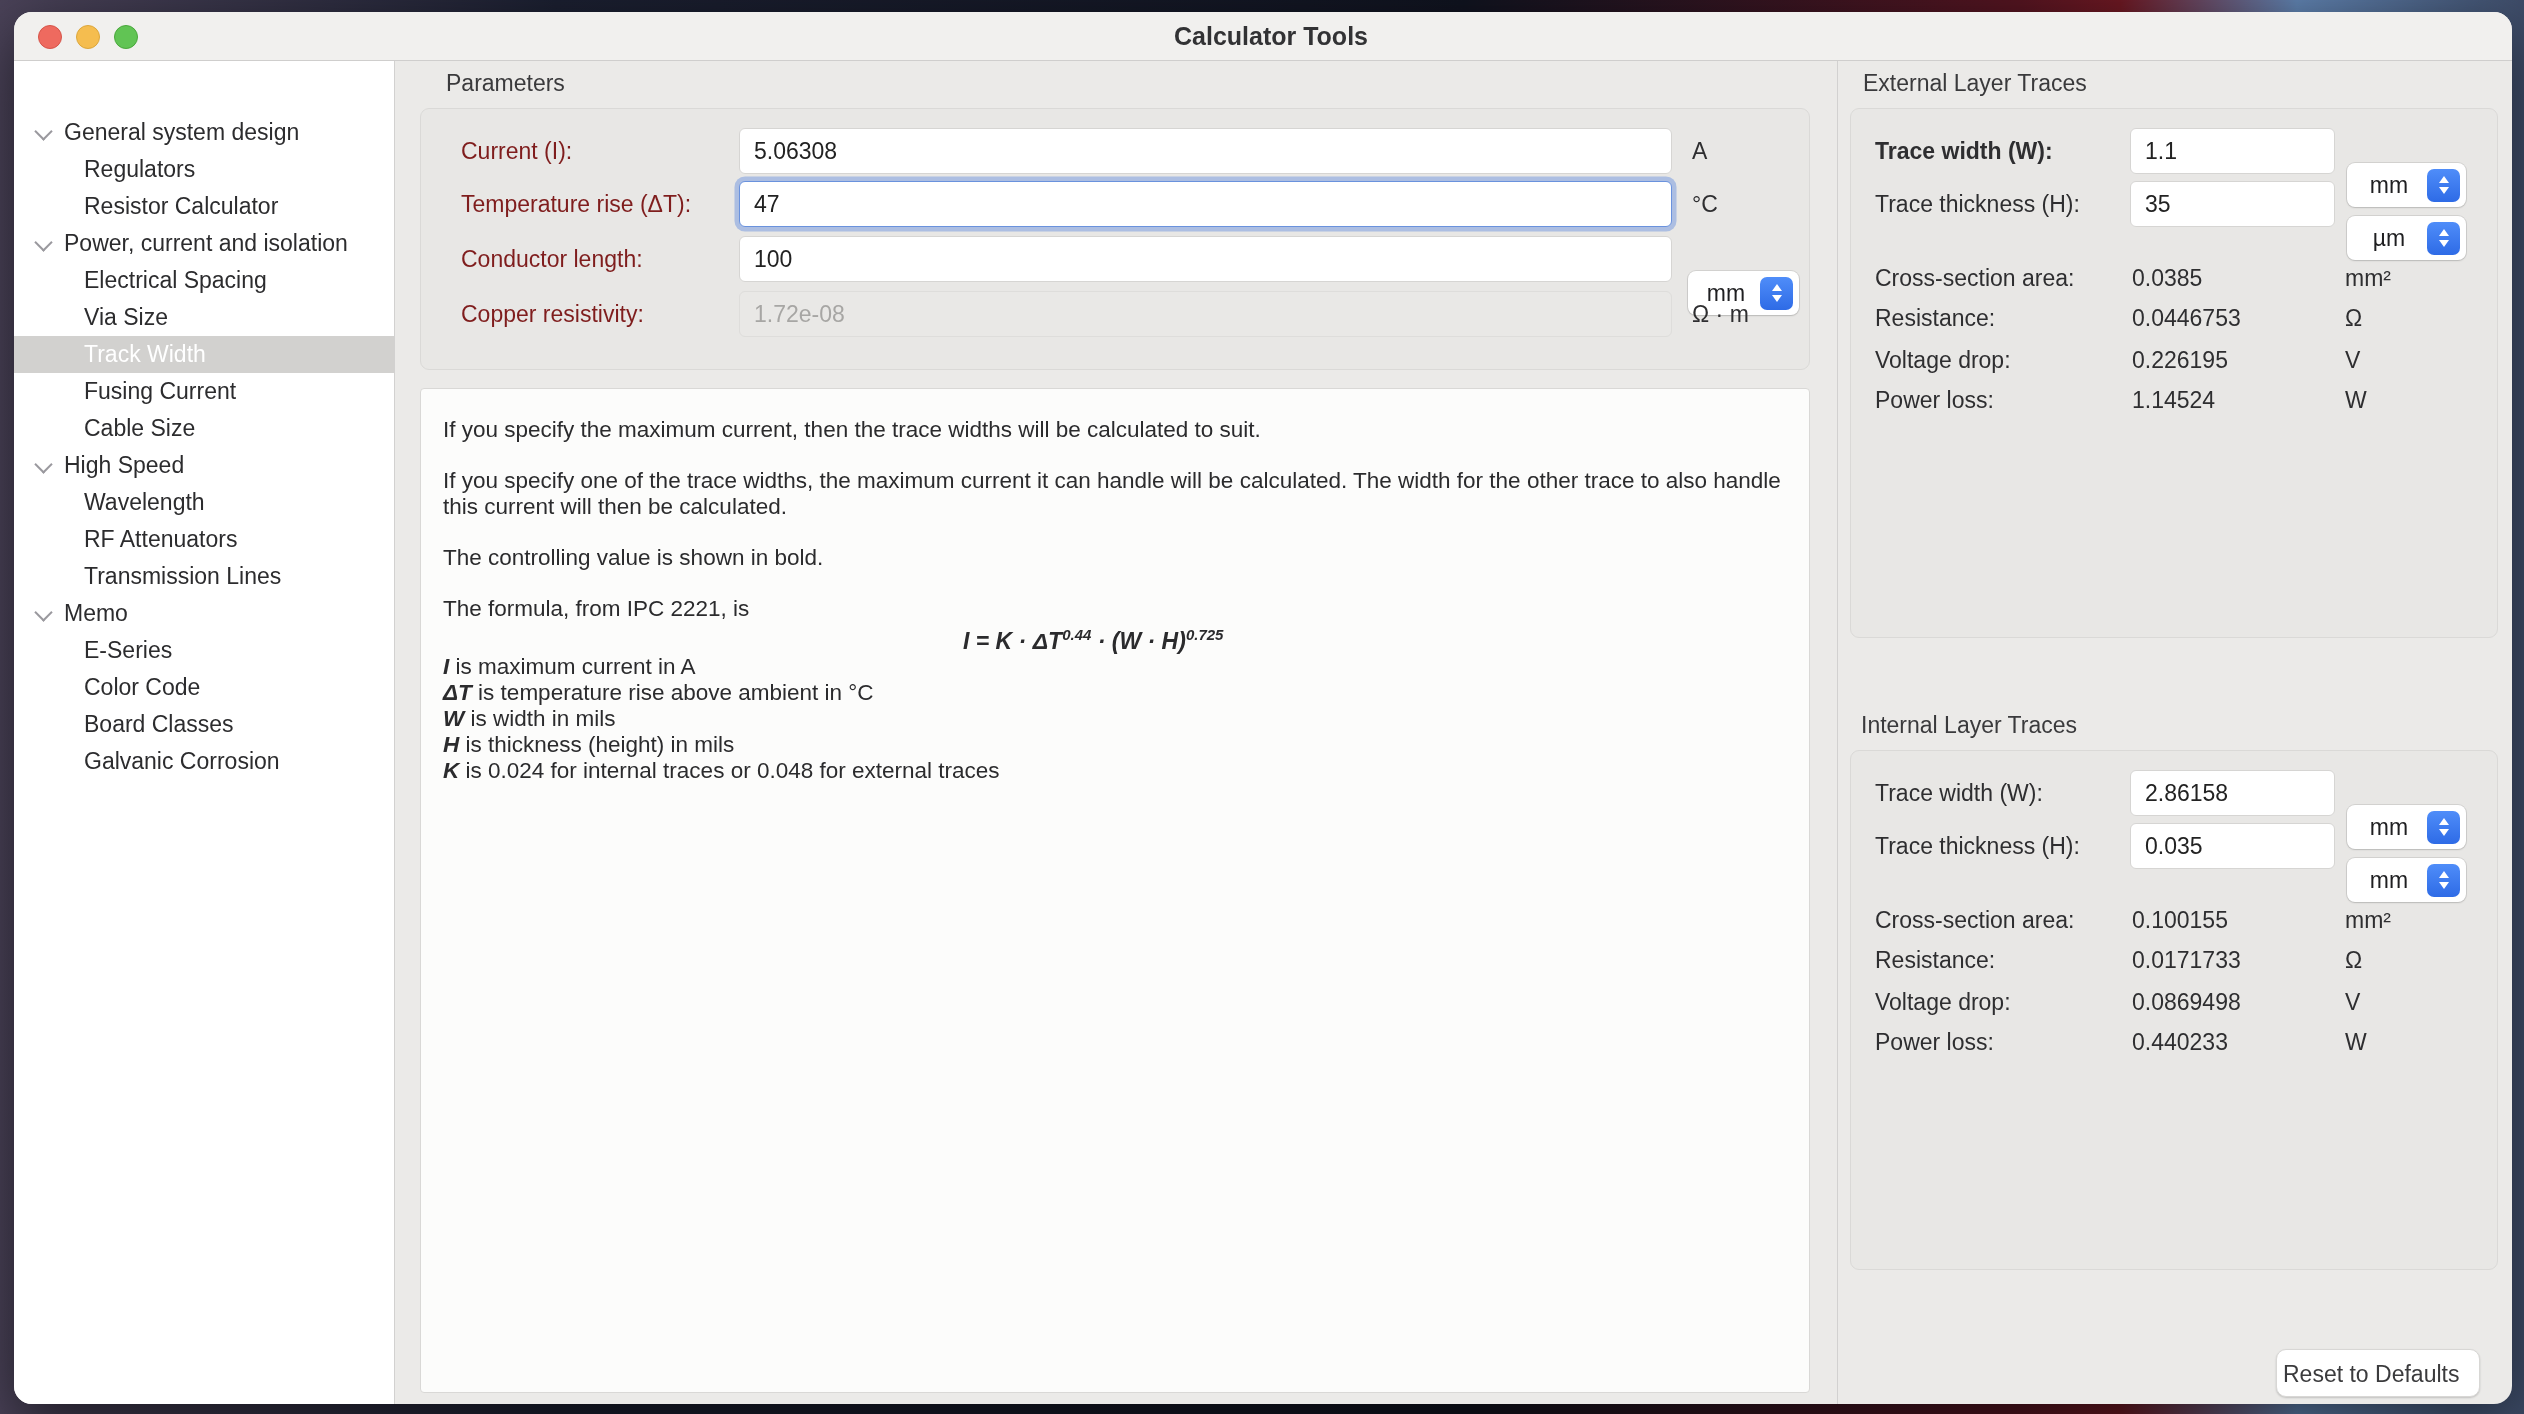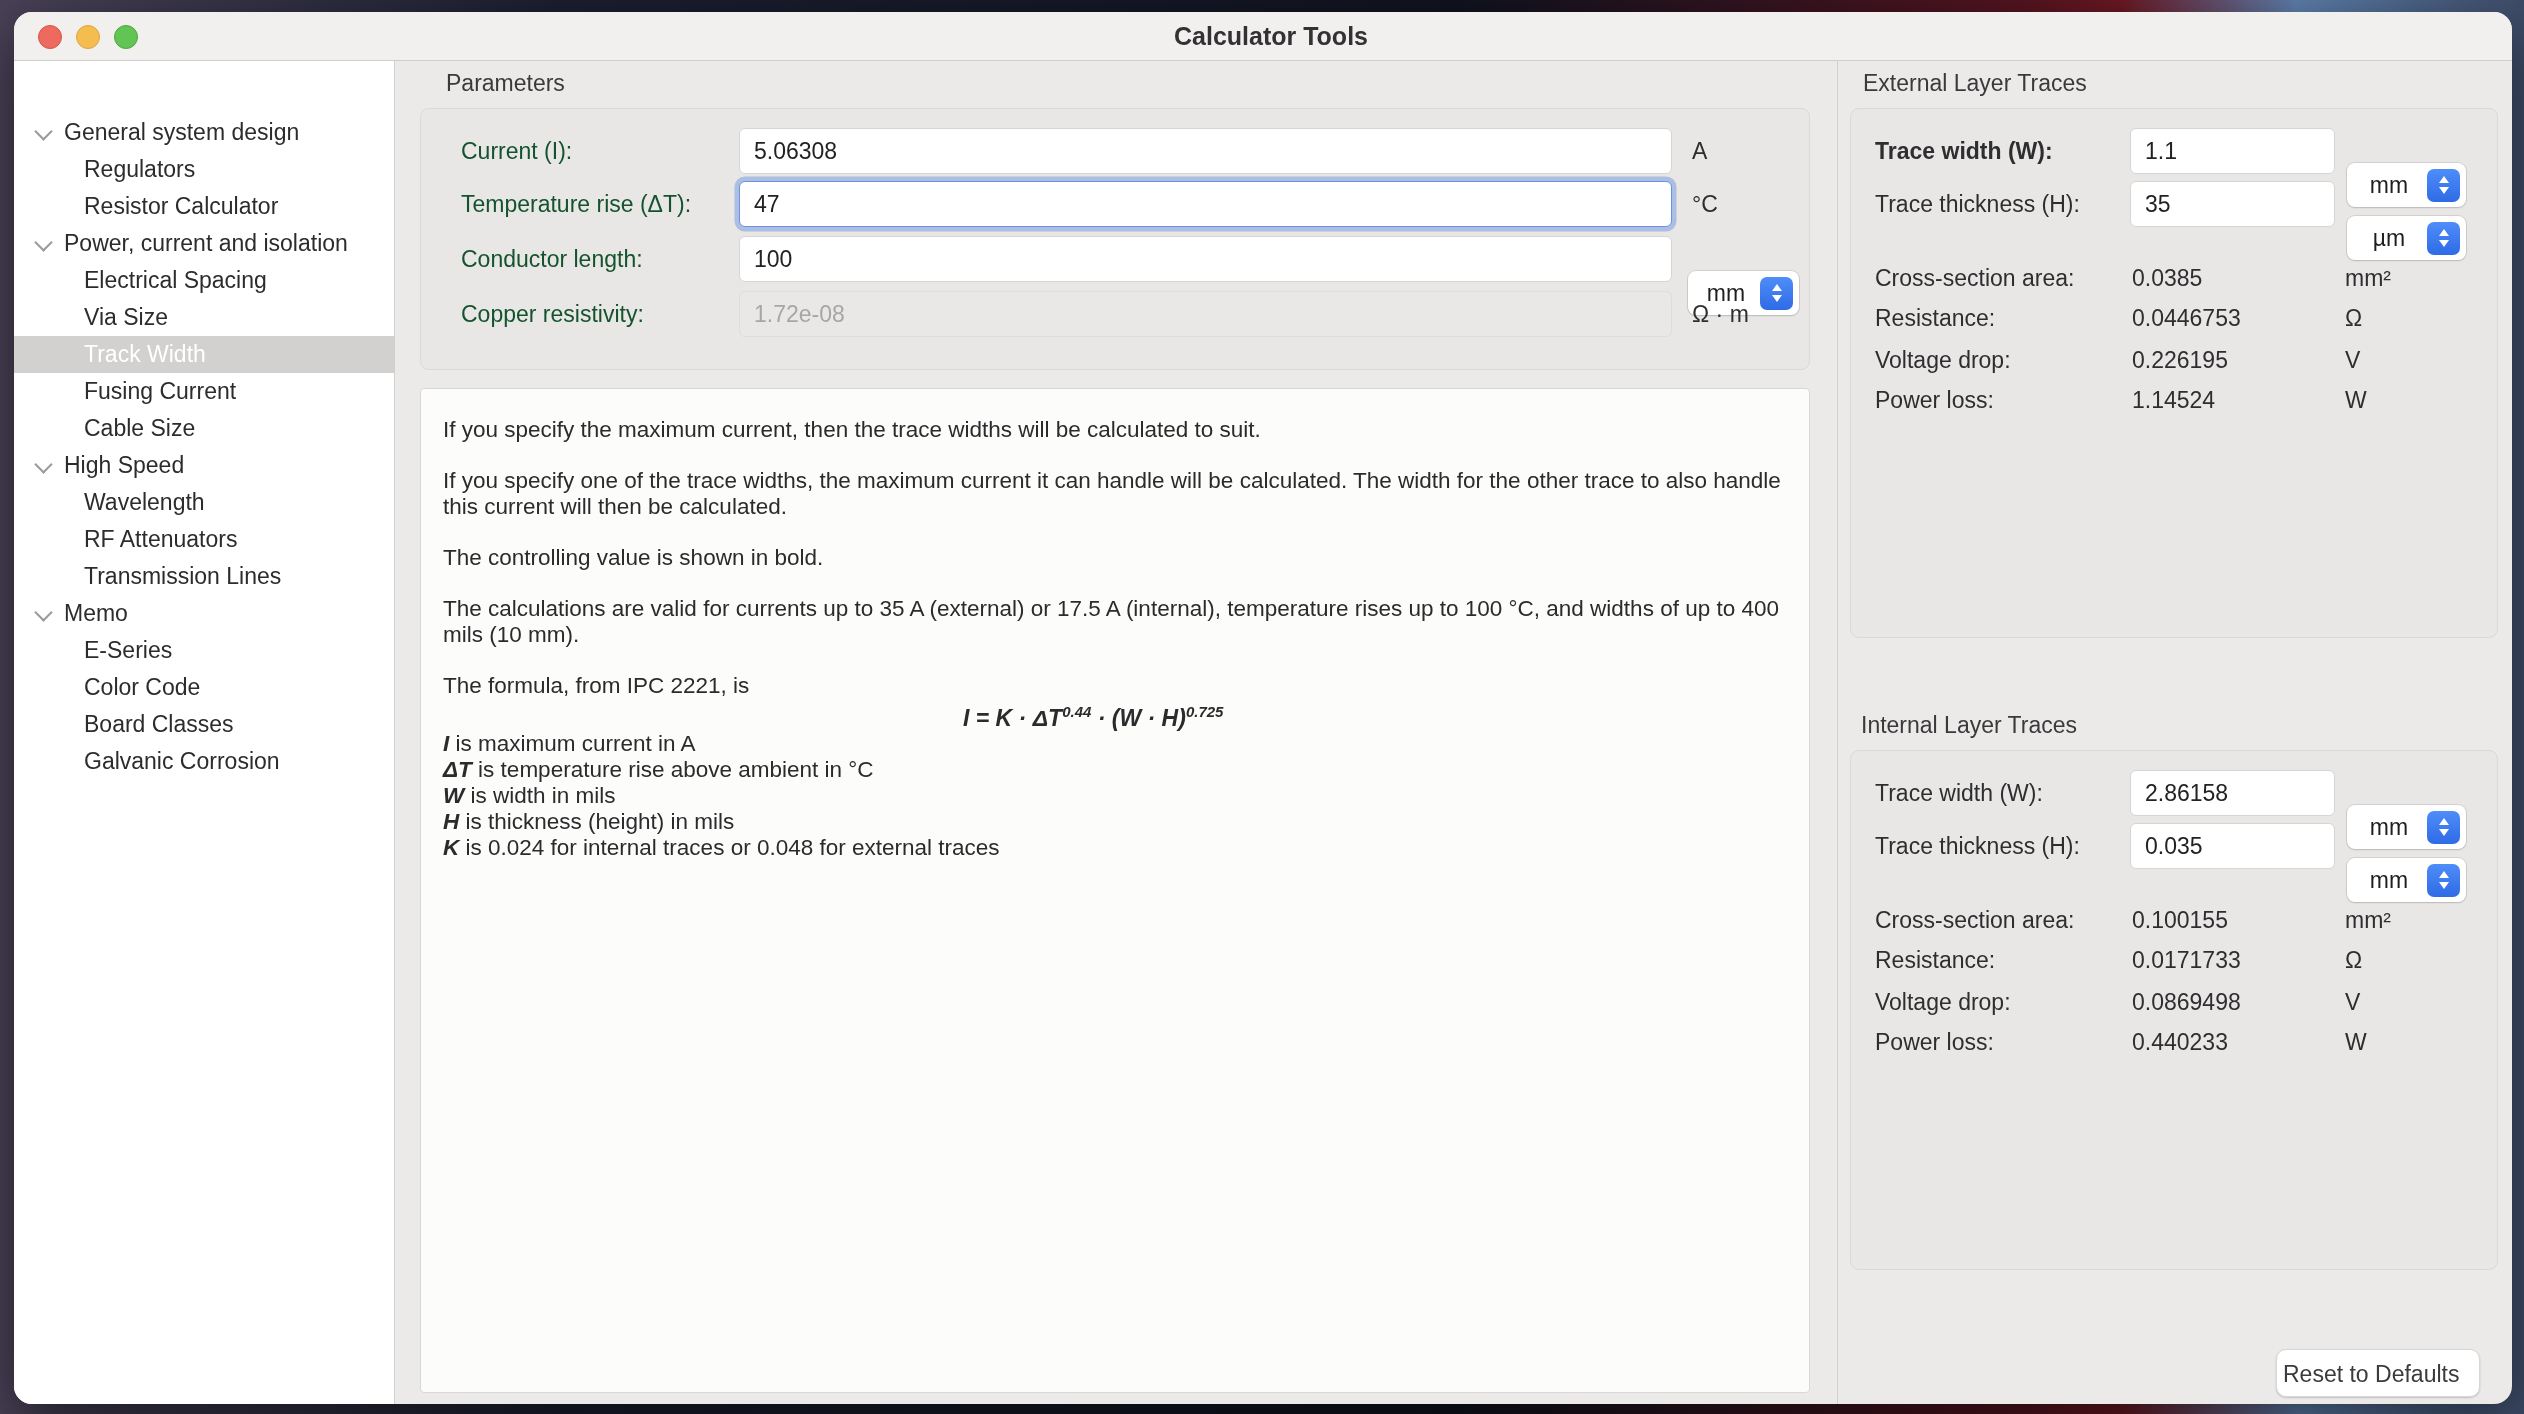--- a/index.html
+++ b/index.html
@@ -34,21 +34,21 @@
     border-right:2.2px solid #9a999e;border-bottom:2.2px solid #9a999e;transform:rotate(45deg);}
 
   
   .sec-label{position:absolute;font-size:23px;color:#3a3a3c;white-space:nowrap;}
 
   
   .groupbox{position:absolute;background:#e8e7e5;border:1px solid #dad9d7;border-radius:9px;box-sizing:border-box;}
 
   
   .prow{position:absolute;left:0;right:0;height:46px;}
-  .plabel{position:absolute;left:40px;line-height:46px;font-size:23px;color:#14532d;white-space:nowrap;}
+  .plabel{position:absolute;left:40px;line-height:46px;font-size:23px;color:#7f1d1d;white-space:nowrap;}
   .tinput{position:absolute;height:46px;border:1.5px solid #d6d5d3;border-radius:6px;background:#fff;
     font-family:"Liberation Sans","DejaVu Sans",sans-serif;font-size:23px;color:#222;
     padding:0 14px;box-sizing:border-box;outline:none;}
   .tinput.focused{border-color:#6a92dd;box-shadow:0 0 0 4.5px rgba(122,156,224,.55);}
   .tinput.disabled{background:#e9e8e6;color:#a7a6a4;border-color:#dedddb;}
   .punit{position:absolute;left:1271px;line-height:46px;font-size:23px;color:#2e2e30;white-space:nowrap;}
 
   
   .unit-select{position:absolute;height:44px;background:#ffffff;border-radius:8px;
     box-shadow:0 0 0 1px rgba(0,0,0,.09),0 1px 2px rgba(0,0,0,.12);
@@ -185,21 +185,20 @@
       <span class="plabel">Copper resistivity:</span>
       <input class="tinput disabled" style="left: 318px; width: 933px;" disabled="" value="1.72e-08">
       <span class="punit">Ω · m</span>
     </div>
   </div>
 
   <div class="infobox">
     <p>If you specify the maximum current, then the trace widths will be calculated to suit.</p>
     <p>If you specify one of the trace widths, the maximum current it can handle will be calculated. The width for the other trace to also handle this current will then be calculated.</p>
     <p>The controlling value is shown in bold.</p>
-    <p>The calculations are valid for currents up to 35 A (external) or 17.5 A (internal), temperature rises up to 100 °C, and widths of up to 400 mils (10 mm).</p>
     <div class="fline">The formula, from IPC 2221, is</div>
     <div class="formula-line"><span>I = K · ΔT</span><sup>0.44</sup><span> · (W · H)</span><sup>0.725</sup></div>
     <div class="fline"><span class="wvar">I</span><span> is maximum current in A</span></div>
     <div class="fline"><span class="wvar">ΔT</span><span> is temperature rise above ambient in °C</span></div>
     <div class="fline"><span class="wvar">W</span><span> is width in mils</span></div>
     <div class="fline"><span class="wvar">H</span><span> is thickness (height) in mils</span></div>
     <div class="fline"><span class="wvar">K</span><span> is 0.024 for internal traces or 0.048 for external traces</span></div>
   </div>
 
   <div class="vdivider"></div>

